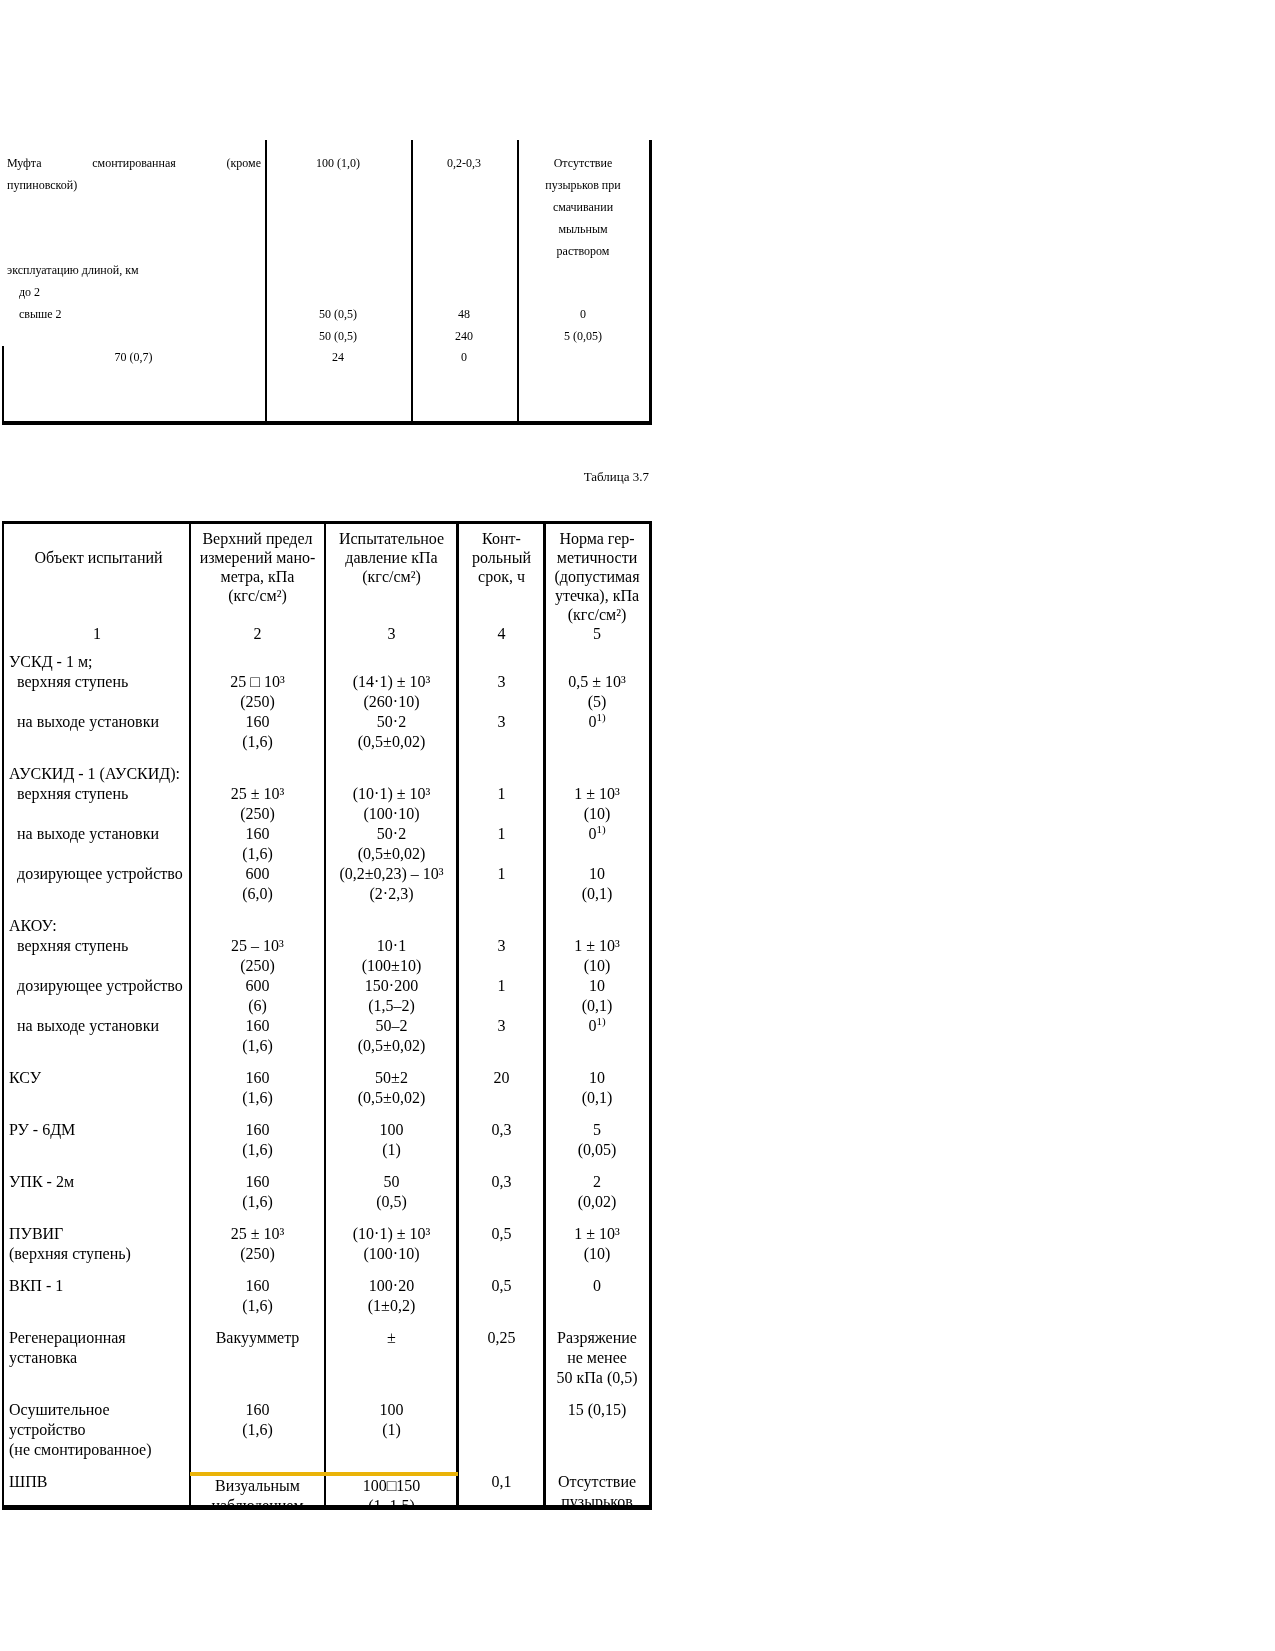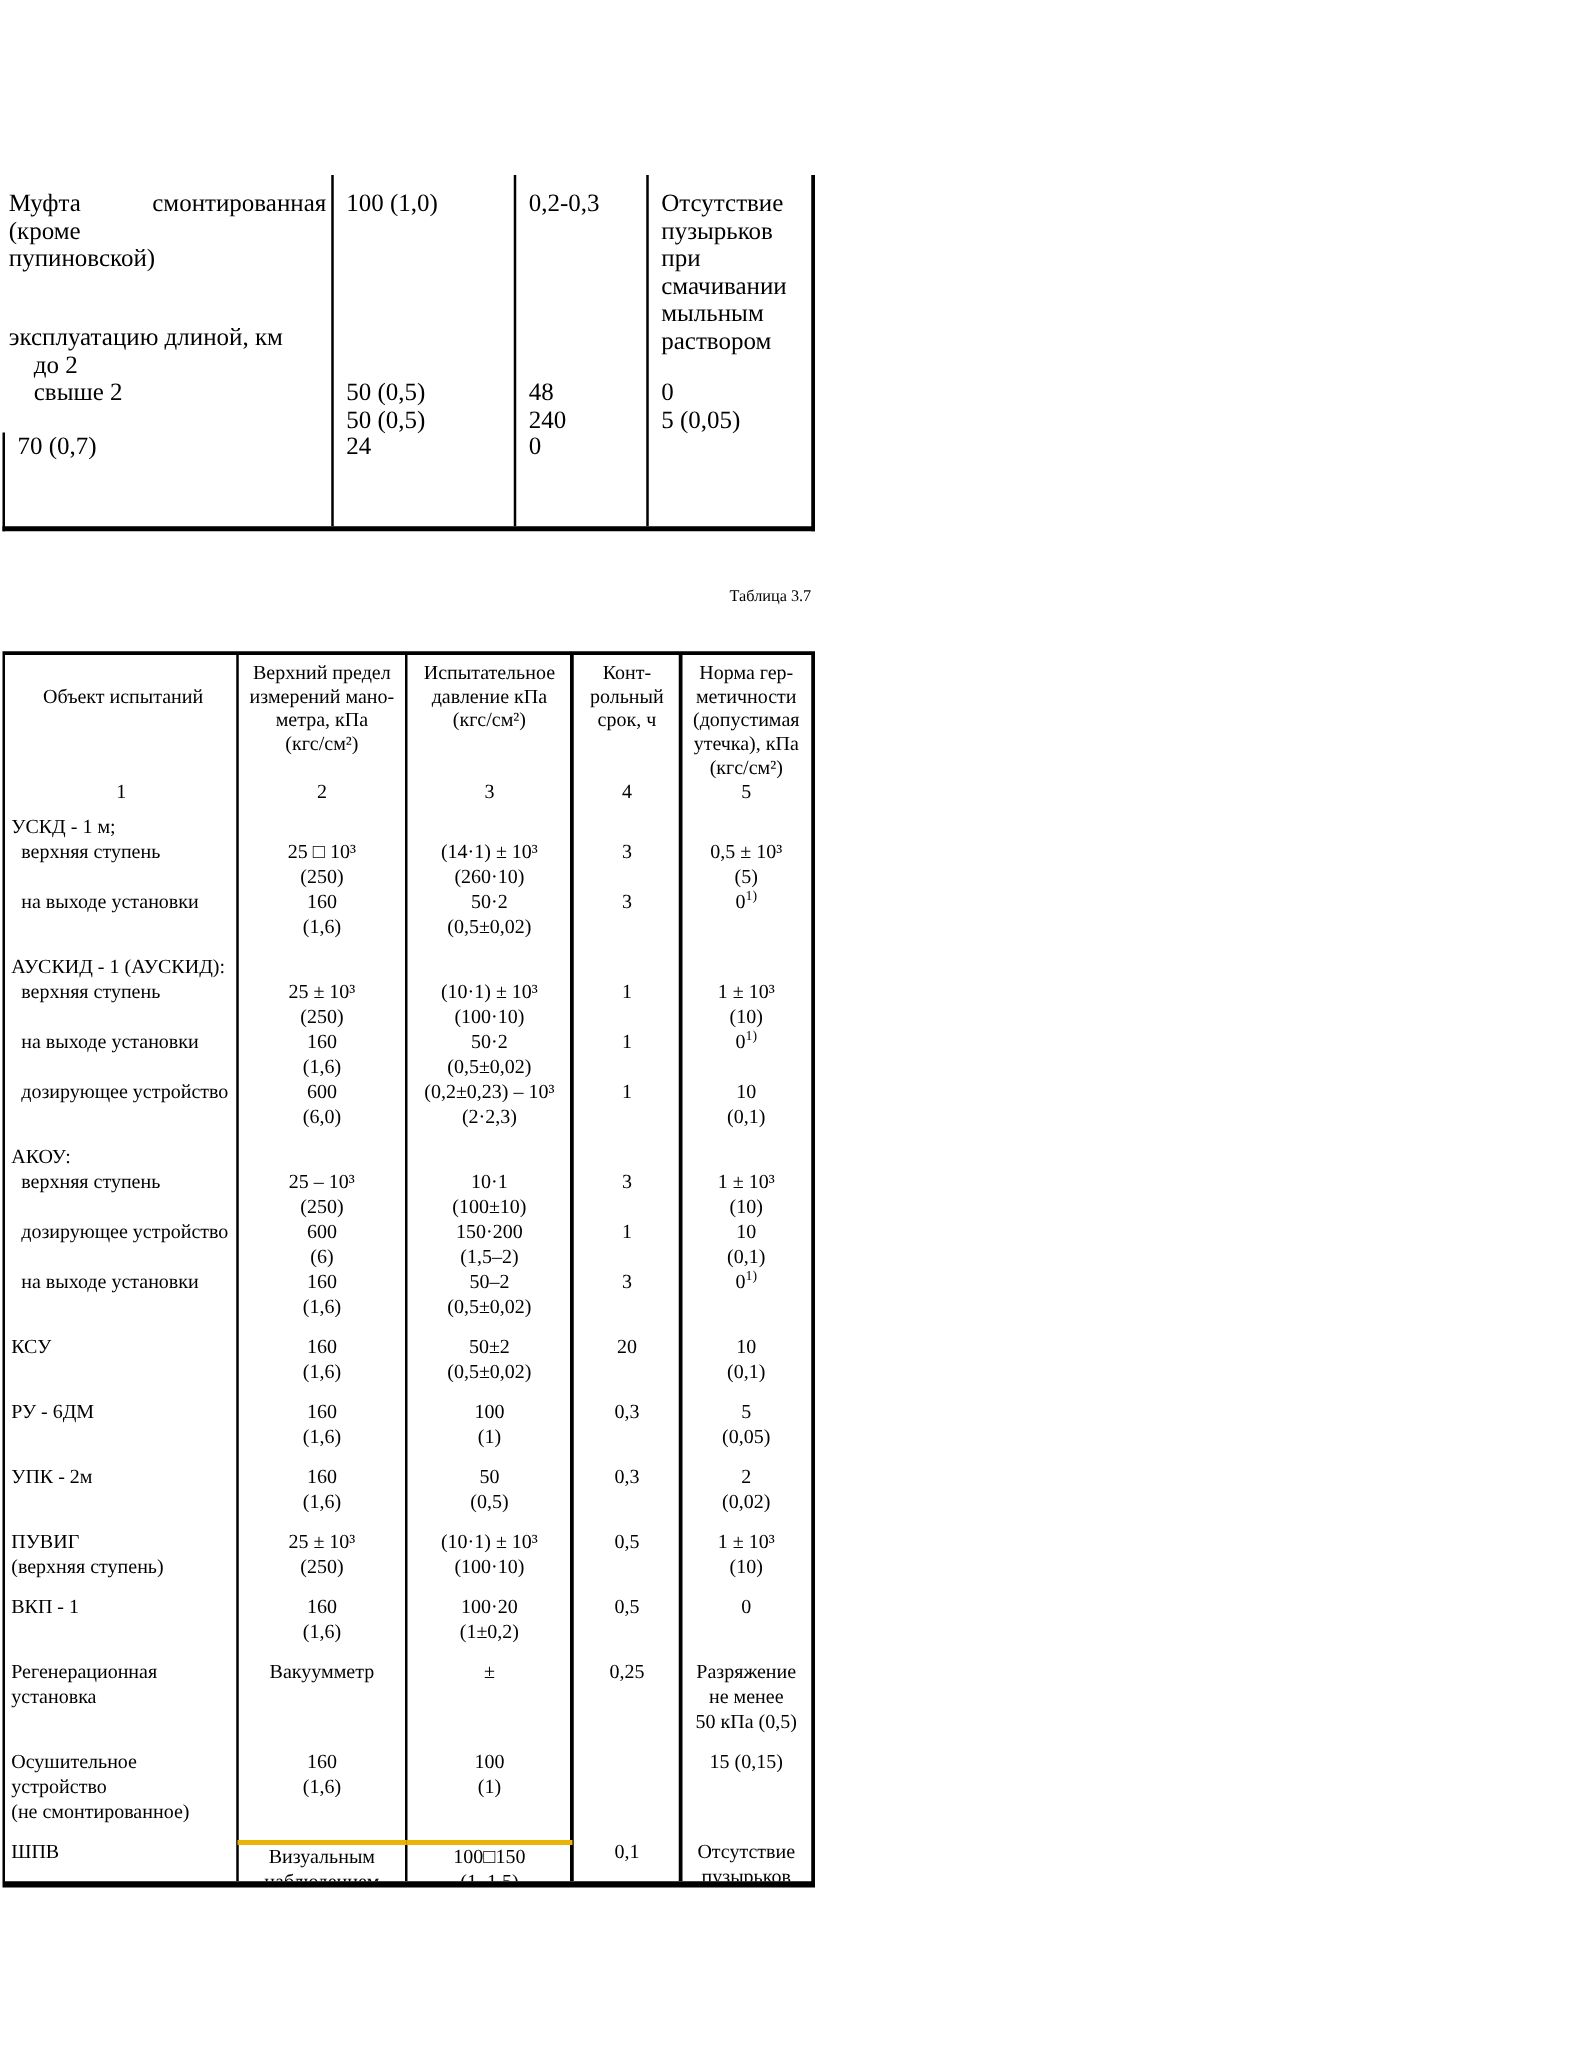--- a/index.html
+++ b/index.html
@@ -7,24 +7,24 @@
         font-family:"Liberation Serif","DejaVu Serif",serif;color:#000;}
   
   #t1{position:absolute;left:2px;top:140px;width:650px;height:285px;box-sizing:border-box;
       border-right:3px solid #000;border-bottom:4px solid #000;}
   #t1 .vl{position:absolute;top:0;bottom:0;background:#000;width:2px;}
   #t1 .vl.v1{left:263px;}
   #t1 .vl.v2{left:409px;}
   #t1 .vl.v3{left:515px;}
   #t1 .lseg{position:absolute;left:0;top:206px;height:79px;width:2px;background:#000;}
   .t1row{position:absolute;left:0;width:647px;display:grid;grid-template-columns:263px 146px 106px auto;
-         font-size:20px;line-height:22px;}
+         font-size:12px;line-height:22px;}
   .t1row .cell{overflow:hidden;}
   .t1row .cell.c0{text-align:left;padding:0 4px 0 5px;box-sizing:border-box;}
-  .t1row .cell.cc{text-align:left;padding:0 12px;}
+  .t1row .cell.cc{text-align:center;padding:0 2px;}
   .ln{white-space:pre-wrap;}
   .ln.just{text-align:justify;text-align-last:justify;}
   
   .caption{position:absolute;top:469px;right:626px;font-size:13px;white-space:nowrap;}
   
   #t2{position:absolute;left:2px;top:521px;width:650px;height:989px;box-sizing:border-box;
       border-top:3px solid #000;border-bottom:5px solid #000;
       border-left:2px solid #000;border-right:3px solid #000;overflow:hidden;}
   #t2 .vl{position:absolute;top:0;bottom:0;background:#000;}
   #t2 .vl.v1{left:185px;width:2px;}

